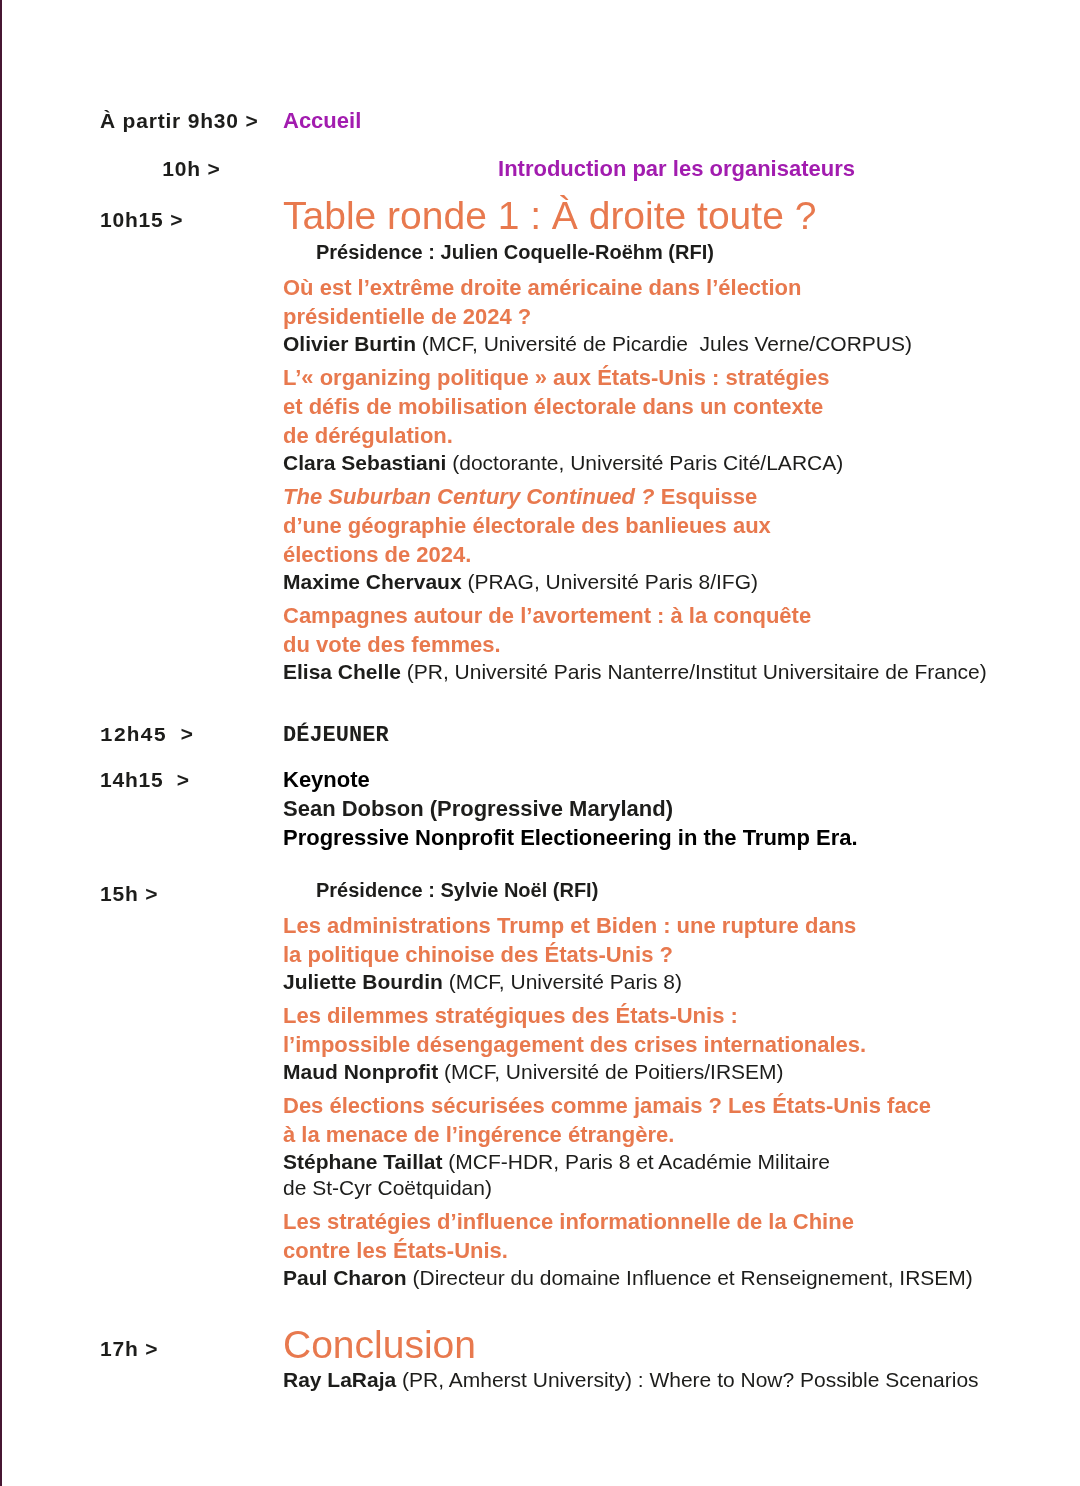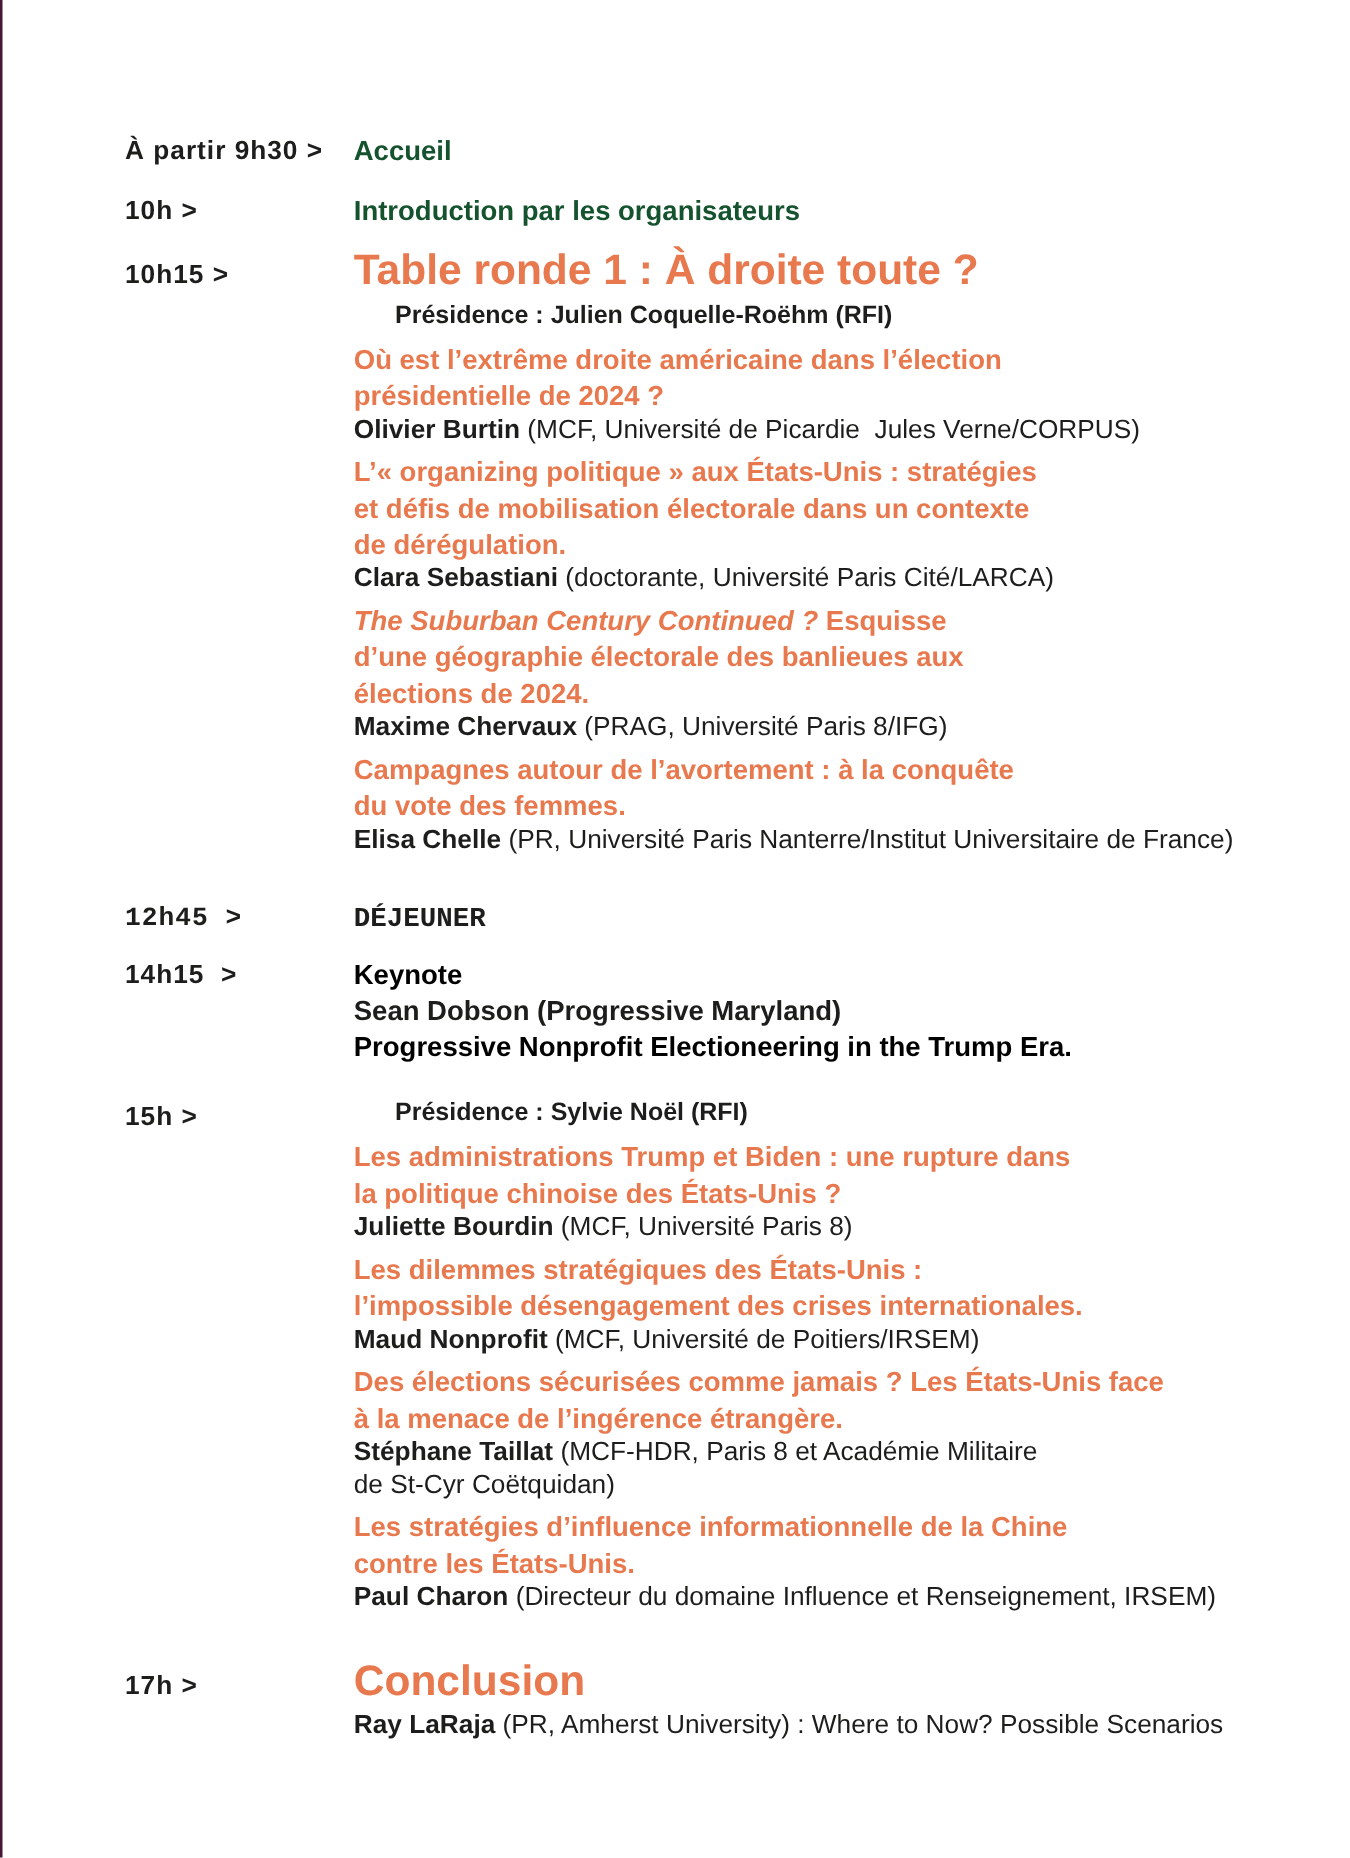--- a/index.html
+++ b/index.html
@@ -30,29 +30,29 @@
     color: #1d1d1b;
     letter-spacing: 0.8px;
     line-height: 30px;
     white-space: pre;
   }
   .content { flex: 1; min-width: 0; }
 
   .session-title {
     font-size: 22px;
     font-weight: 700;
-    color: #14532d;
+    color: #a21caf;
     line-height: 30px;
     white-space: pre-wrap;
   }
   .session-title.dark { color: #1d1d1b; }
 
   .big-heading {
-    font-size: 34px;
-    font-weight: 700;
+    font-size: 39px;
+    font-weight: 400;
     color: #e8794e;
     line-height: 36px;
     white-space: pre-wrap;
   }
   .row-major .time { padding-top: 7px; }
 
   .chair {
     font-size: 20px;
     font-weight: 700;
     color: #1d1d1b;
@@ -85,21 +85,21 @@
 
   .conclusion-line {
     margin-top: 4px;
     font-size: 21px;
     line-height: 26px;
     color: #1d1d1b;
     white-space: pre-wrap;
   }
   .conclusion-line .name { font-weight: 700; }
 
-  .mt-row-intro { margin-top: 18px; }
+  .mt-row-intro { margin-top: 18px; text-align: center; }
   .mt-row-table1 { margin-top: 14px; }
   .mt-row-lunch { margin-top: 36px; font-family: Liberation Mono, monospace; }
   .mt-row-keynote { margin-top: 14px; }
   .mt-row-table2 { margin-top: 20px; }
   .mt-row-conclusion { margin-top: 36px; }
 </style>
 </head>
 <body>
 
 <div class="page-edge"></div>

